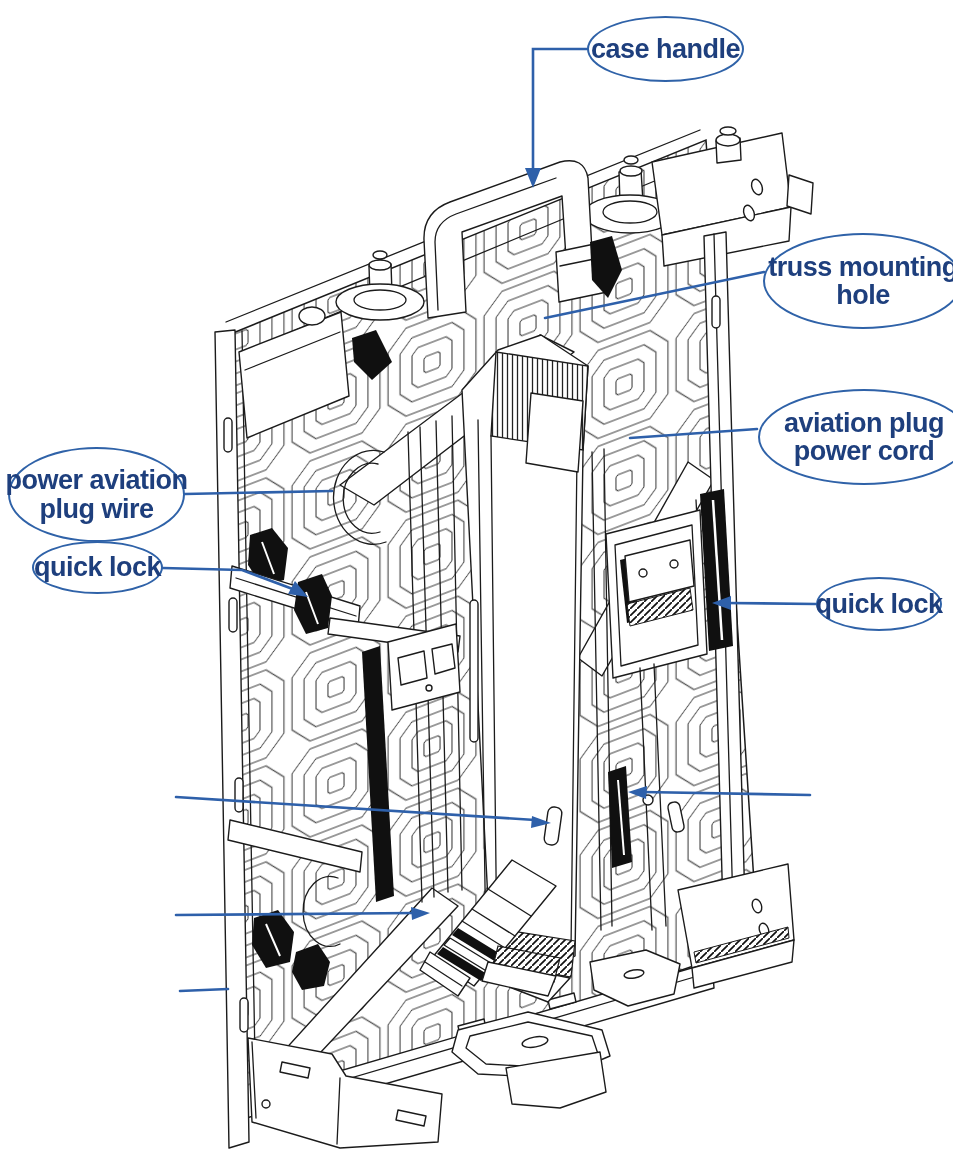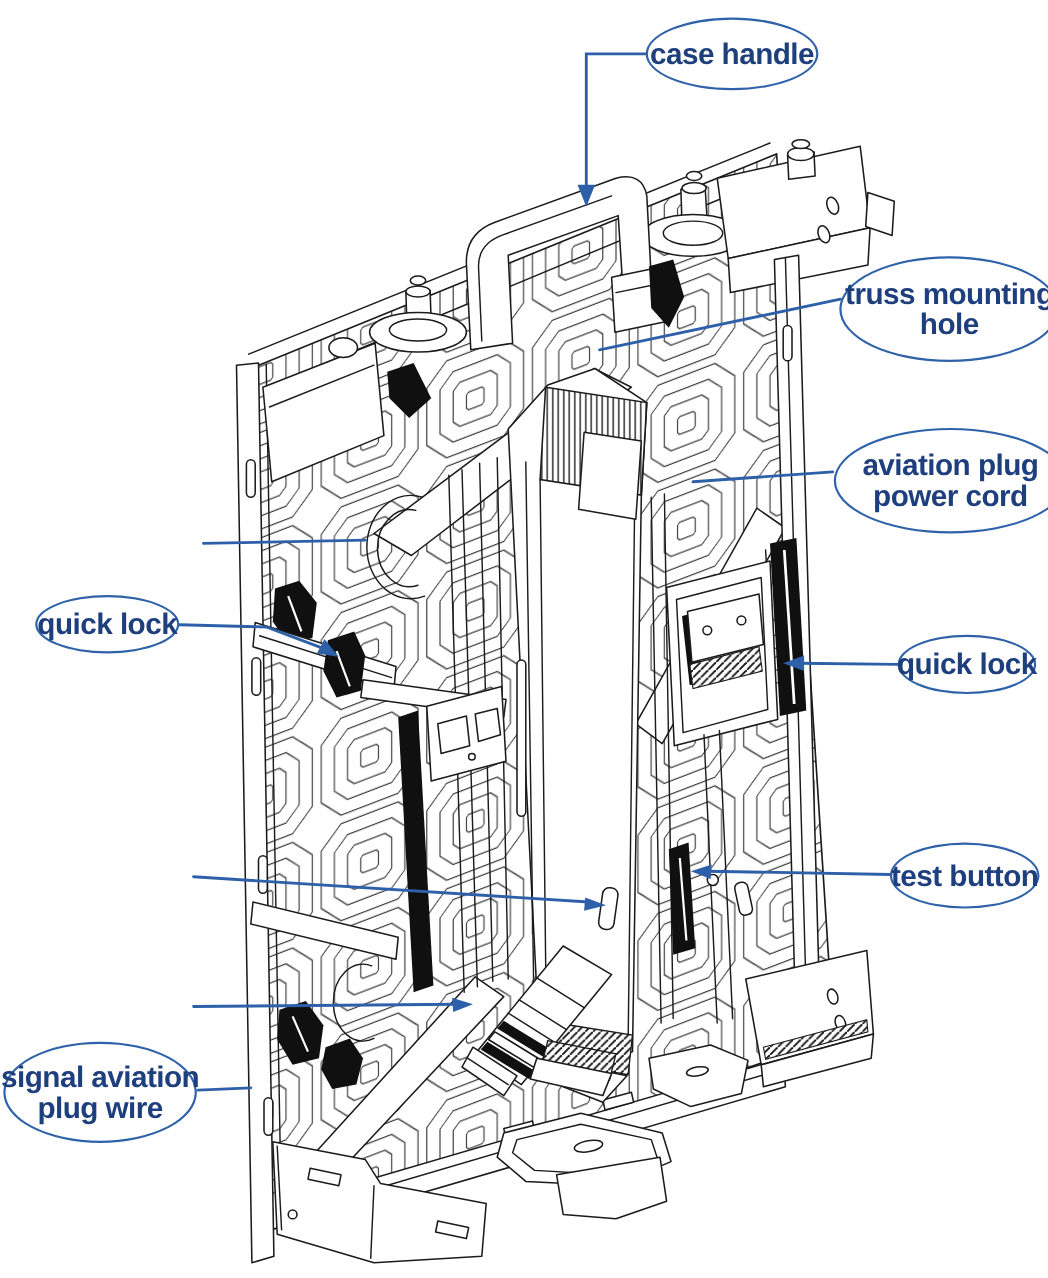--- a/index.html
+++ b/index.html
@@ -269,36 +269,32 @@
 <div class="callout" style="left:763px;top:233px;width:200px;height:96px">
   <div class="oval"></div>
   <div class="ctext">truss mounting hole</div>
 </div>
 
 <div class="callout" style="left:758px;top:389px;width:212px;height:96px">
   <div class="oval"></div>
   <div class="ctext">aviation plug power cord</div>
 </div>
 
+<div class="callout" style="left:8px;top:447px;width:177px;height:95px">
+  <div class="oval"></div>
+  <div class="ctext">power aviation plug wire</div>
+</div>
 
 <div class="callout" style="left:32px;top:541px;width:131px;height:53px">
   <div class="oval"></div>
   <div class="ctext">quick lock</div>
 </div>
 
 <div class="callout" style="left:816px;top:577px;width:126px;height:54px">
   <div class="oval"></div>
   <div class="ctext">quick lock</div>
 </div>
 
 
-<div class="callout" style="left:809px;top:766px;width:136px;height:60px">
-  <div class="oval"></div>
-  <div class="ctext">test button</div>
-</div>
-
-
-<div class="callout" style="left:3px;top:947px;width:176px;height:92px">
-  <div class="oval"></div>
-  <div class="ctext">signal aviation plug wire</div>
-</div>
+
+
 
 </div>
 
 </body></html>

